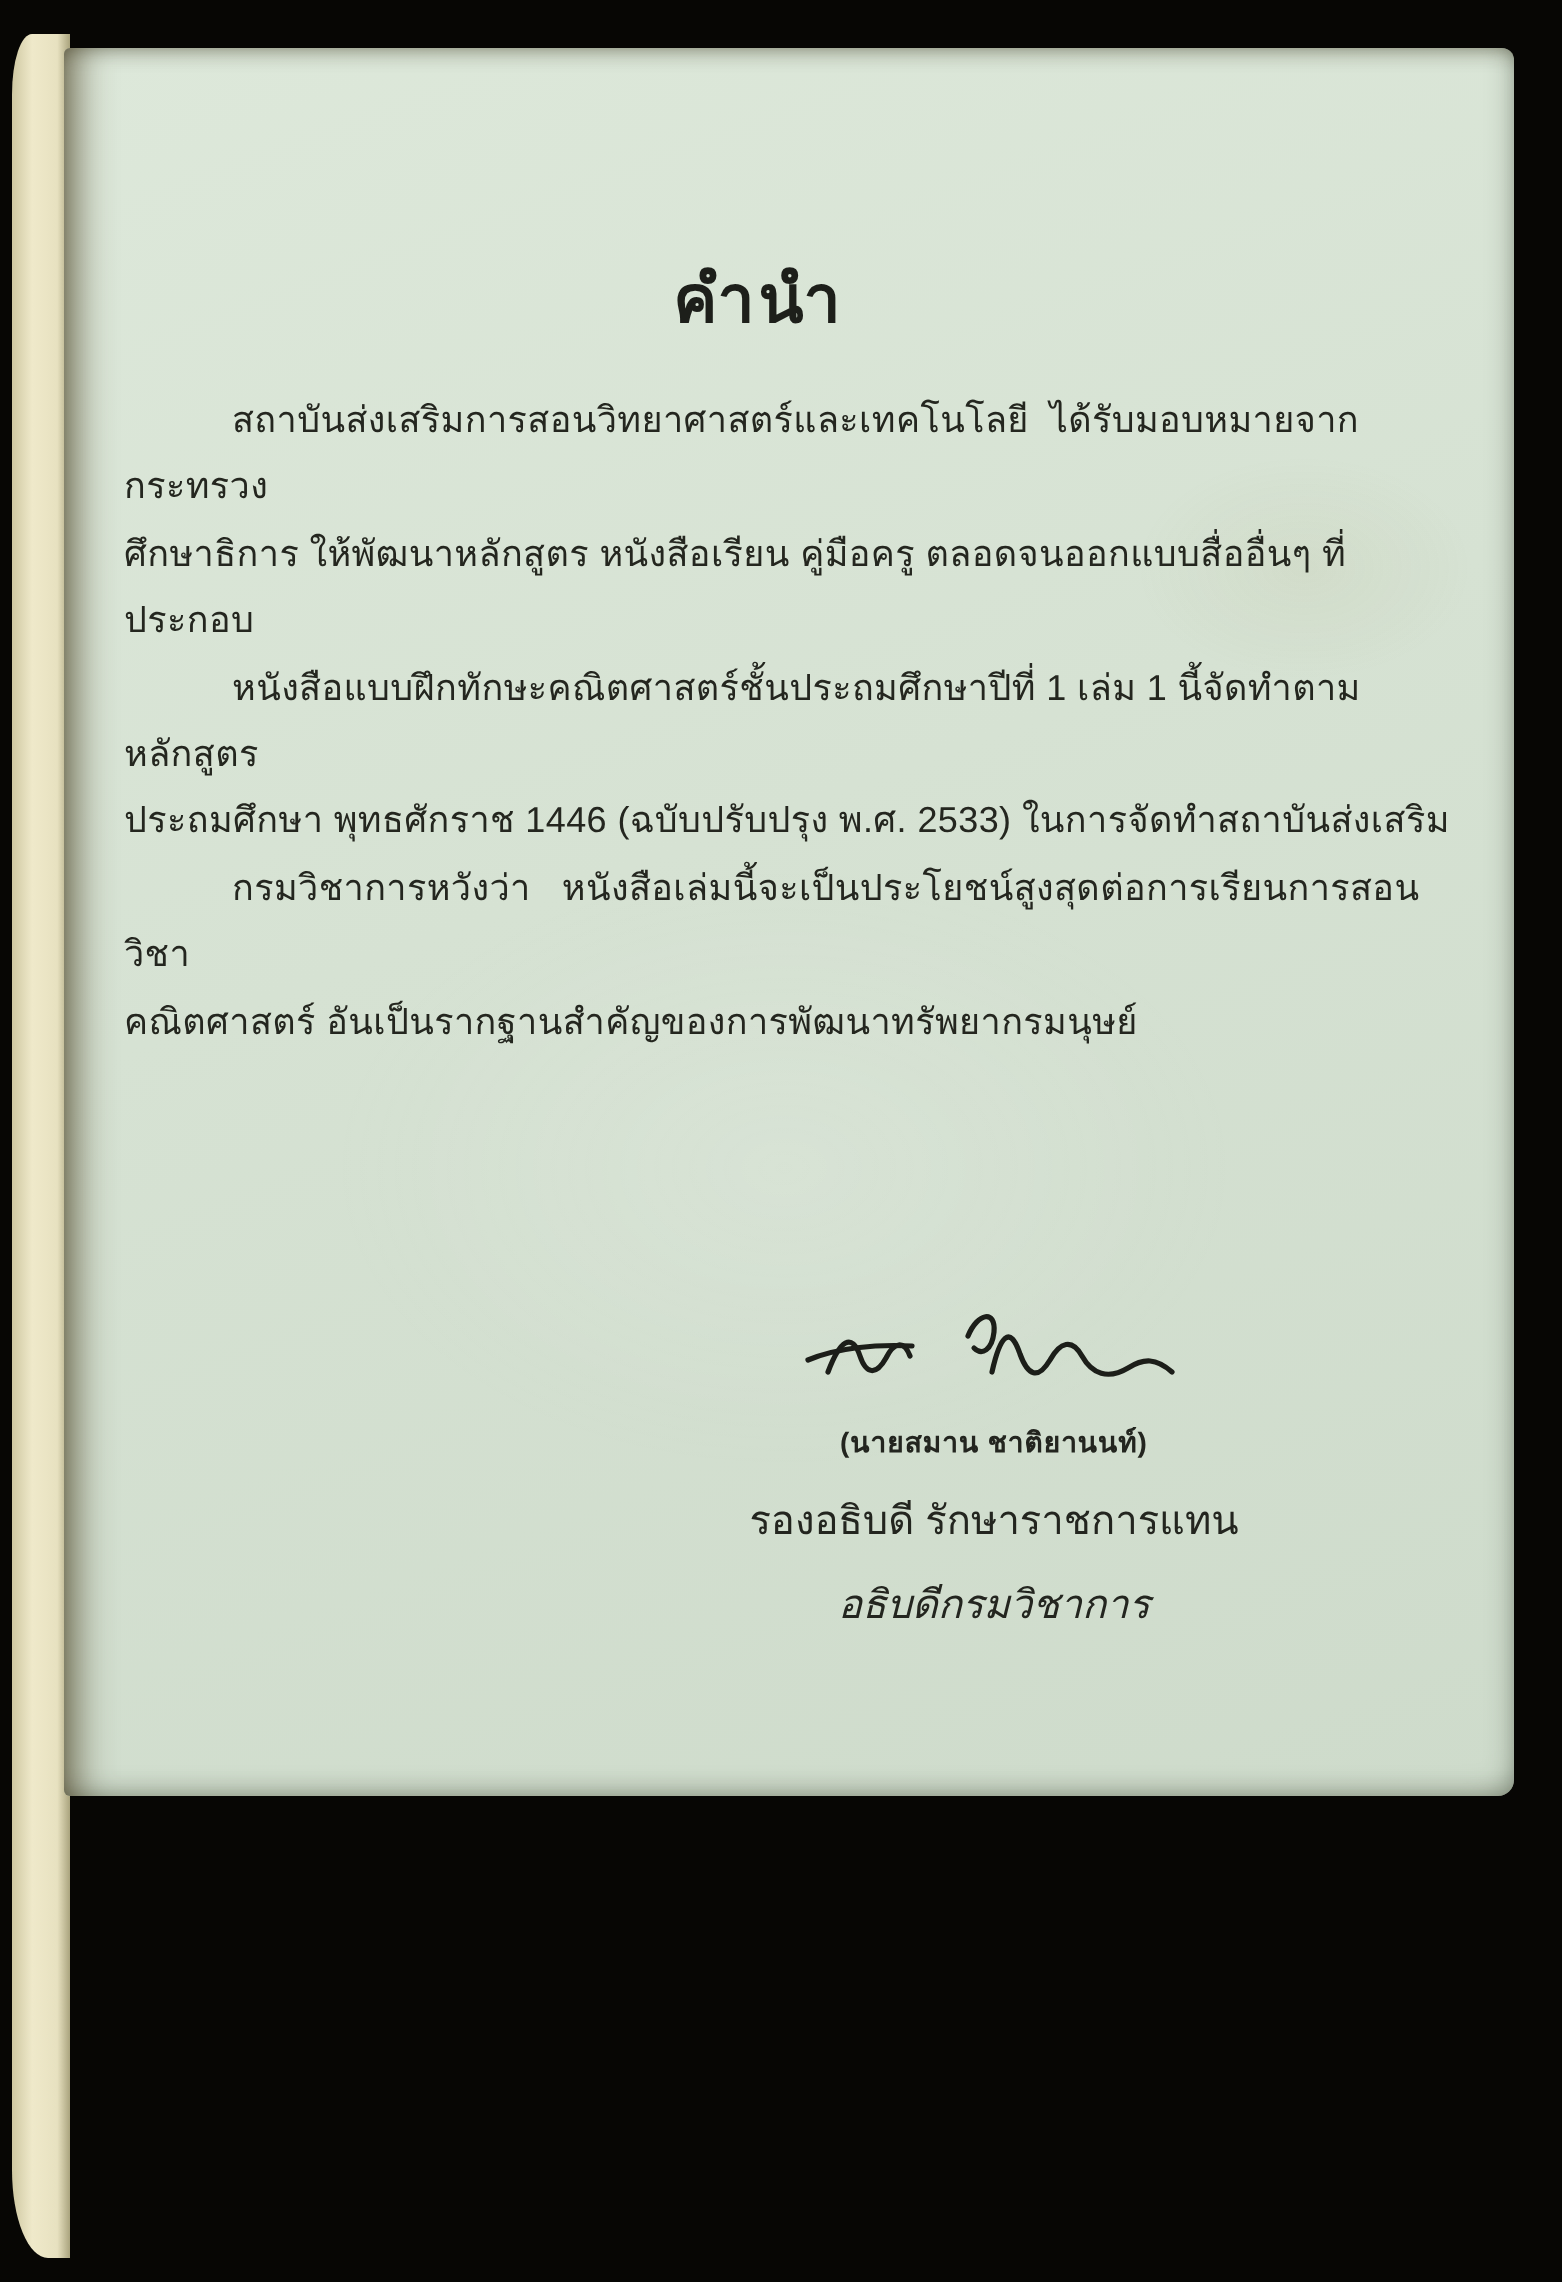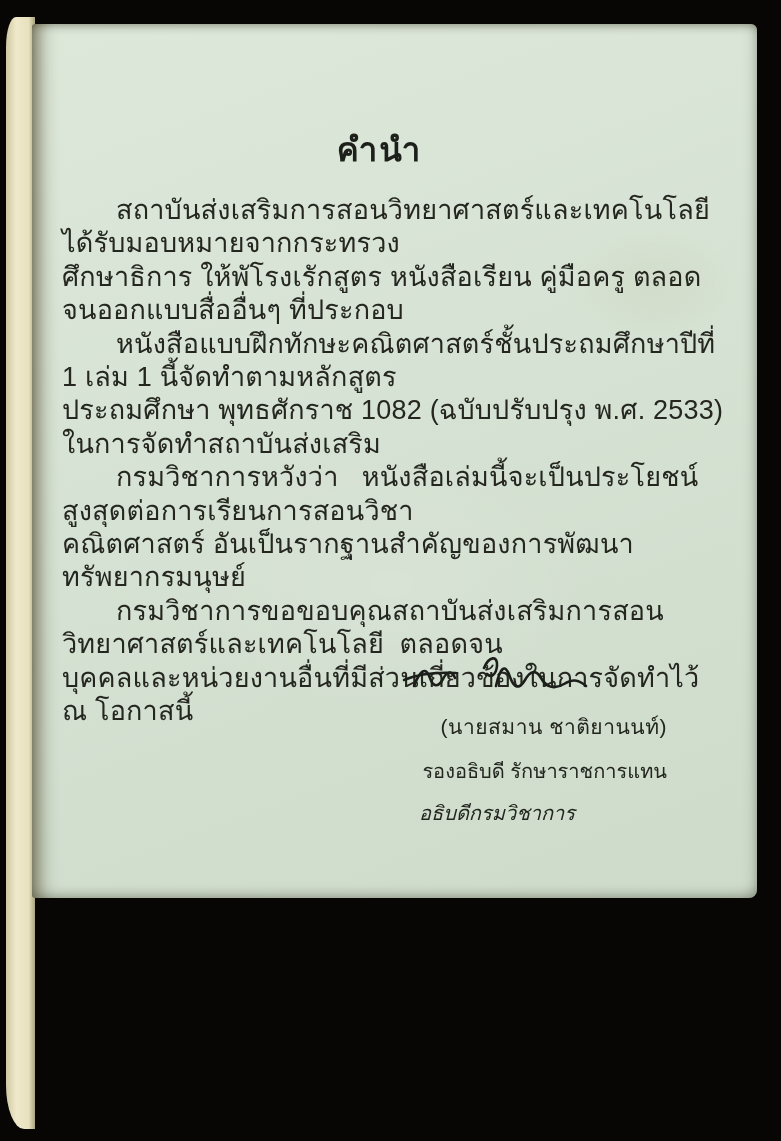--- a/index.html
+++ b/index.html
@@ -41,63 +41,59 @@
   }
 
   .title {
     position:absolute; top:99px; left:0; right:30px; margin:0;
     text-align:center; font-size:33px; font-weight:bold;
     color:#1d1f1a; letter-spacing:2px;
   }
 
   .body-text {
     position:absolute; top:170px; left:30px; width:670px;
-    font-size:27px; line-height:33.4px; color:#24261f;
+    font-size:18px; line-height:33.4px; color:#24261f;
     letter-spacing:0.2px;
   }
   .line { white-space:pre-wrap; }
   .line.first { text-indent:54px; }
 
   .sig-block {
     position:absolute; top:620px; left:295px; width:340px;
     text-align:center; color:#23251f;
   }
   .sig-svg { display:block; margin:0 auto 4px auto; }
-  .sig-name { font-size:21px; font-weight:normal; letter-spacing:0.5px;text-align:right; }
-  .sig-title { font-size:20px; margin-top:12px;text-align:right; }
+  .sig-name { font-size:14px; font-weight:bold; letter-spacing:0.5px; }
+  .sig-title { font-size:20px; margin-top:12px; }
   .sig-title2 { font-size:20px; margin-top:10px;font-style:italic; }
 </style>
 </head>
 <body>
 
 <div class="scene">
 
   <div class="page-edge"></div>
 
   <div class="page">
     <div class="texture"></div>
 
     <h1 class="title">คำนำ</h1>
 
     <div class="body-text">
       <div class="para">
           <div class="line first">สถาบันส่งเสริมการสอนวิทยาศาสตร์และเทคโนโลยี  ได้รับมอบหมายจากกระทรวง</div>
-          <div class="line">ศึกษาธิการ ให้พัโรงเรักสูตร หนังสือเรียน คู่มือครู ตลอดจนออกแบบสื่ออื่นๆ ที่ประกอบ</div>
+          <div class="line">ศึกษาธิการ ให้พัฒนาหลักสูตร หนังสือเรียน คู่มือครู ตลอดจนออกแบบสื่ออื่นๆ ที่ประกอบ</div>
         </div>
       <div class="para">
           <div class="line first">หนังสือแบบฝึกทักษะคณิตศาสตร์ชั้นประถมศึกษาปีที่ 1 เล่ม 1 นี้จัดทำตามหลักสูตร</div>
-          <div class="line">ประถมศึกษา พุทธศักราช 1082 (ฉบับปรับปรุง พ.ศ. 2533) ในการจัดทำสถาบันส่งเสริม</div>
+          <div class="line">ประถมศึกษา พุทธศักราช 1446 (ฉบับปรับปรุง พ.ศ. 2533) ในการจัดทำสถาบันส่งเสริม</div>
         </div>
       <div class="para">
           <div class="line first">กรมวิชาการหวังว่า   หนังสือเล่มนี้จะเป็นประโยชน์สูงสุดต่อการเรียนการสอนวิชา</div>
           <div class="line">คณิตศาสตร์ อันเป็นรากฐานสำคัญของการพัฒนาทรัพยากรมนุษย์</div>
-        </div>
-      <div class="para">
-          <div class="line first">กรมวิชาการขอขอบคุณสถาบันส่งเสริมการสอนวิทยาศาสตร์และเทคโนโลยี  ตลอดจน</div>
-          <div class="line">บุคคลและหน่วยงานอื่นที่มีส่วนเกี่ยวข้องในการจัดทำไว้ ณ โอกาสนี้</div>
         </div>
     </div>
 
     <div class="sig-block">
       <svg class="sig-svg" width="210" height="62" viewBox="0 0 210 62" aria-hidden="true">
         <g fill="none" stroke="#1c1e19" stroke-width="2.6" stroke-linecap="round" stroke-linejoin="round">
           <path d="M22,42 c6,-16 12,-20 16,-8 c3,9 8,10 13,1 c4,-8 9,-9 12,-1"></path>
           <path d="M12,36 c14,-6 34,-8 52,-7"></path>
           <path d="M92,24 c5,-12 14,-13 13,-2 c-1,9 -6,12 -10,8"></path>
           <path d="M104,42 c4,-18 9,-24 14,-9 c4,11 9,13 15,3 c5,-9 11,-11 16,-2 c5,9 13,12 23,6 c8,-5 14,-5 22,2"></path>

